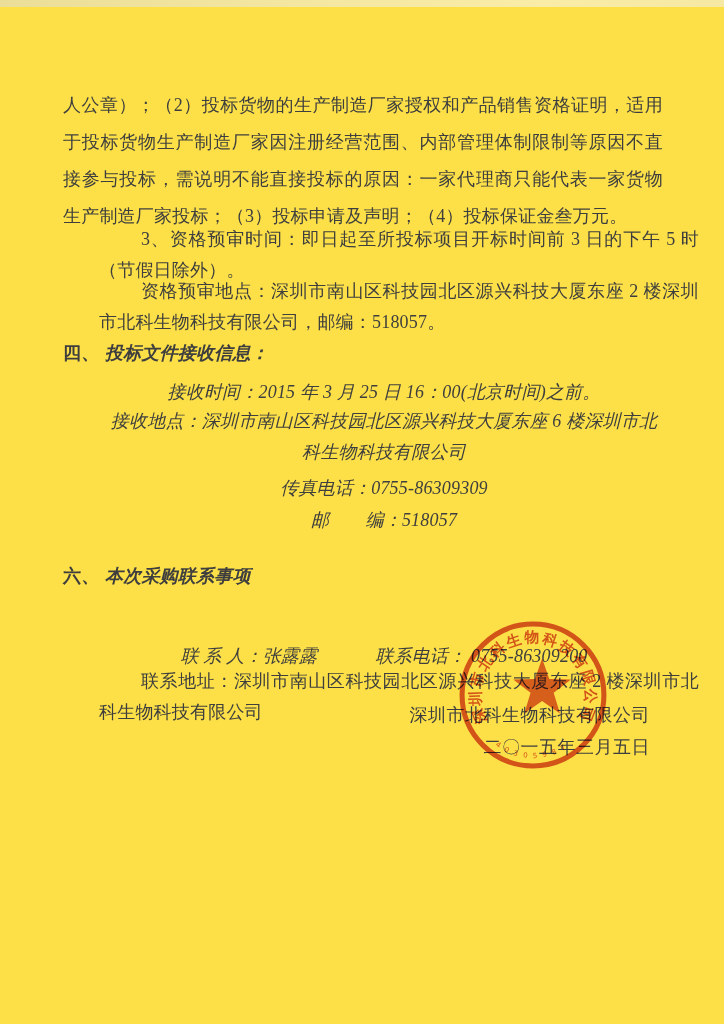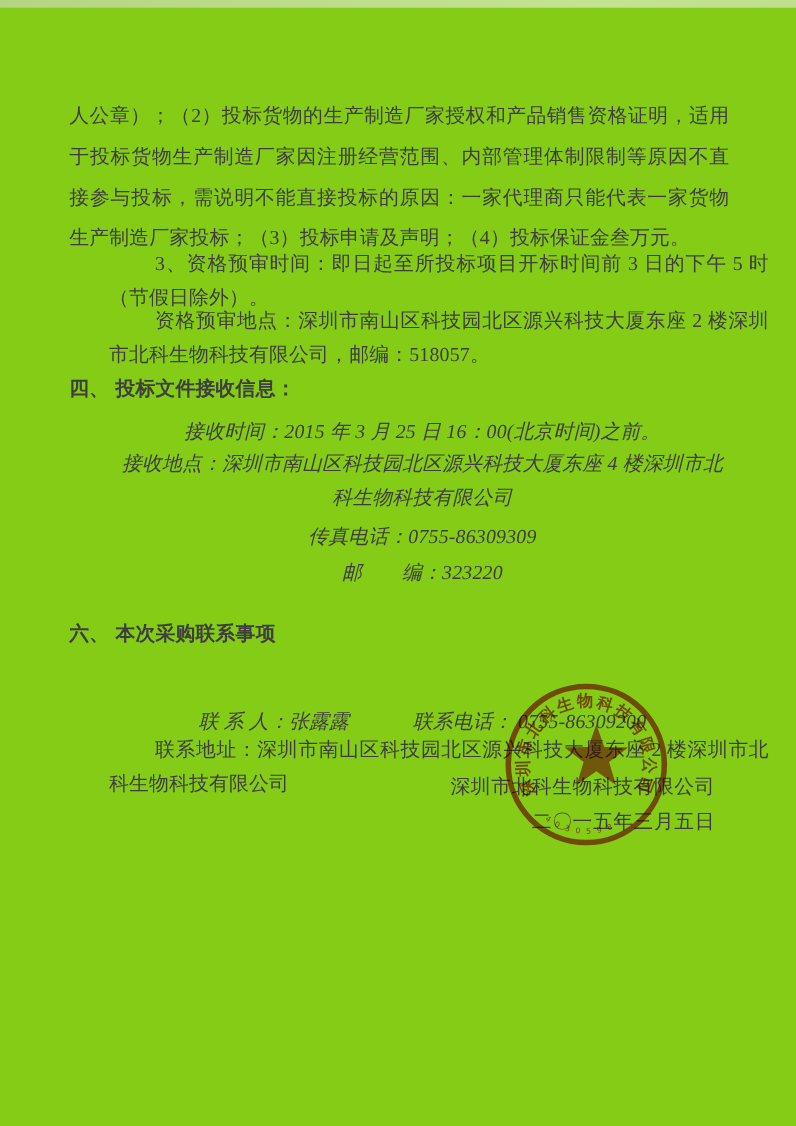--- a/index.html
+++ b/index.html
@@ -1,37 +1,37 @@
 <!DOCTYPE html>
 <html><head>
 <meta charset="utf-8">
 <style>
   * { margin:0; padding:0; box-sizing:border-box; }
   html,body { width:724px; background:#ffffff; }
   .page {
     position:relative; width:724px; height:1024px;
-    background:#84cc16;
+    background:#fde047;
     font-family:"Liberation Serif","DejaVu Serif",serif;
     color:#3e3e3e; overflow:hidden;
   }
   .scan-edge-top {
     position:absolute; top:0; left:0; width:724px; height:7px;
     background:linear-gradient(90deg,#dcdcda 0%,#ededeb 45%,#f6f6f4 75%,#efefed 100%);
     opacity:.55;
   }
   .blk {
     position:absolute; left:63px; width:600px;
     font-size:18px; line-height:32px; text-align:justify;
     letter-spacing:.2px;
   }
   .lh37 { line-height:37px; }
   .lh31 { line-height:31px; }
   .ind  { text-indent:42px;margin-left:36px; }
   .pad  { padding-left:42px; text-align:center;font-style:italic; }
-  .bold { font-weight:700; }
+  .bold { font-weight:700;font-style:italic; }
   .num  { display:inline-block; width:42px; font-weight:700; }
   .pre  { white-space:pre-wrap; }
   .gap-left { margin-left:58px; }
   .sig {
     position:absolute; right:74px; top:699px; width:320px;
     text-align:right; font-size:18px; line-height:32px; letter-spacing:.5px;
   }
   .seal {
     position:absolute; left:456px; top:618px; width:154px; height:154px;
     opacity:.82; mix-blend-mode:multiply;
@@ -47,23 +47,23 @@
 
   <p class="blk lh31 ind" style="top:224px">3、资格预审时间：即日起至所投标项目开标时间前 3 日的下午 5 时（节假日除外）。</p>
 
   <p class="blk lh31 ind" style="top:276px">资格预审地点：深圳市南山区科技园北区源兴科技大厦东座 2 楼深圳市北科生物科技有限公司，邮编：518057。</p>
 
   <p class="blk" style="top:337px">
     <span class="num">四、</span><span class="bold">投标文件接收信息：</span>
   </p>
 
   <p class="blk pad" style="top:376px">接收时间：2015 年 3 月 25 日 16：00(北京时间)之前。</p>
-  <p class="blk pad lh31" style="top:406px">接收地点：深圳市南山区科技园北区源兴科技大厦东座 4 楼深圳市北科生物科技有限公司</p>
+  <p class="blk pad lh31" style="top:406px">接收地点：深圳市南山区科技园北区源兴科技大厦东座 6 楼深圳市北科生物科技有限公司</p>
   <p class="blk pad" style="top:472px">传真电话：0755-86309309</p>
-  <p class="blk pad" style="top:504px">邮　　编：323220</p>
+  <p class="blk pad" style="top:504px">邮　　编：518057</p>
 
 
   <p class="blk" style="top:560px">
     <span class="num">六、</span><span class="bold">本次采购联系事项</span>
   </p>
 
   <p class="blk pad" style="top:640px">
     <span>联 系 人：张露露</span><span class="gap-left">联系电话：</span> <span>0755-86309200</span>
   </p>
   <p class="blk lh31 ind" style="top:666px">联系地址：深圳市南山区科技园北区源兴科技大厦东座 2 楼深圳市北科生物科技有限公司</p>

